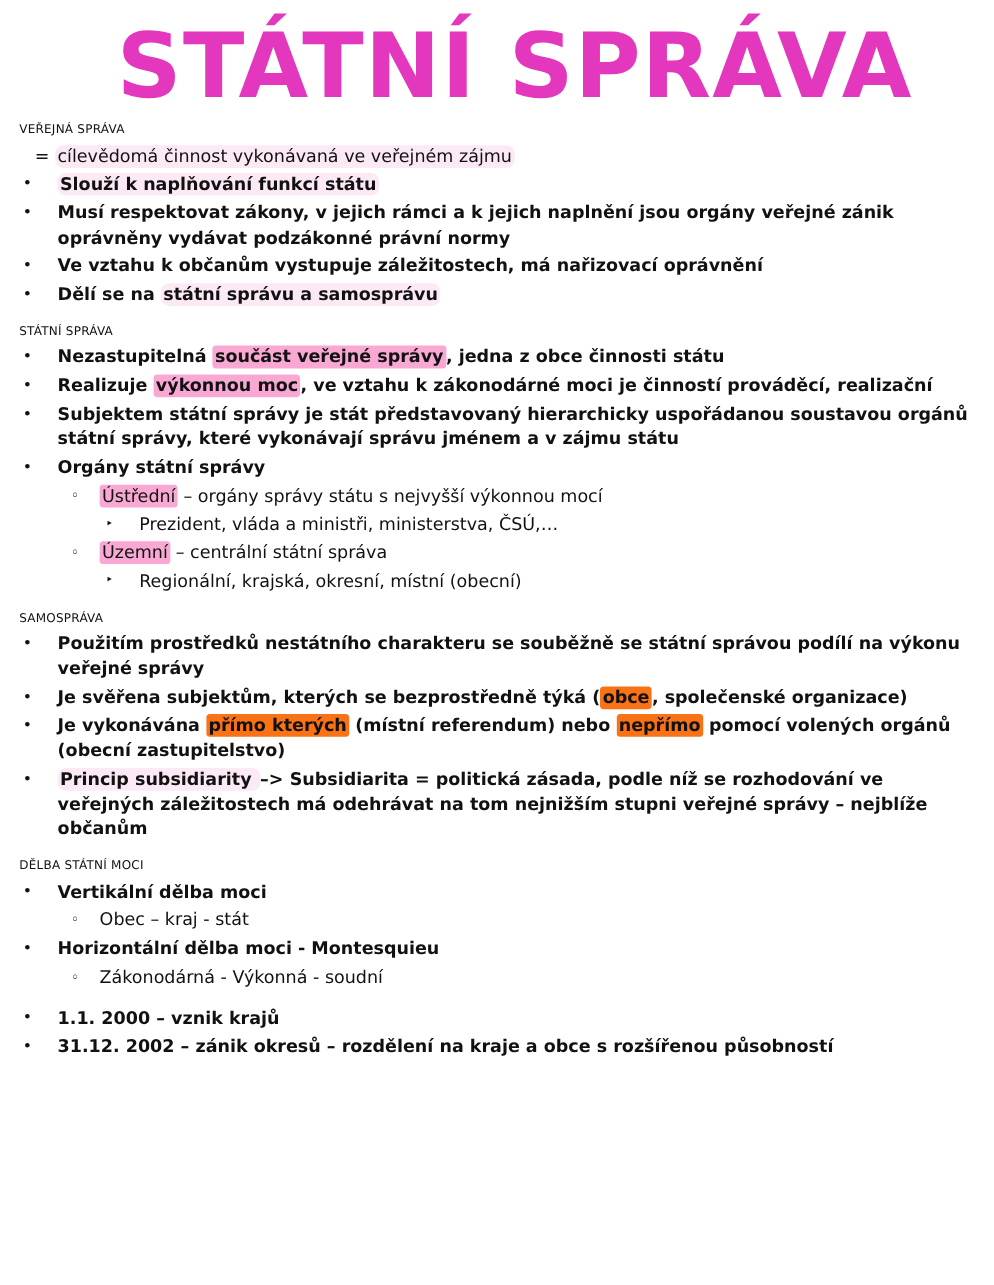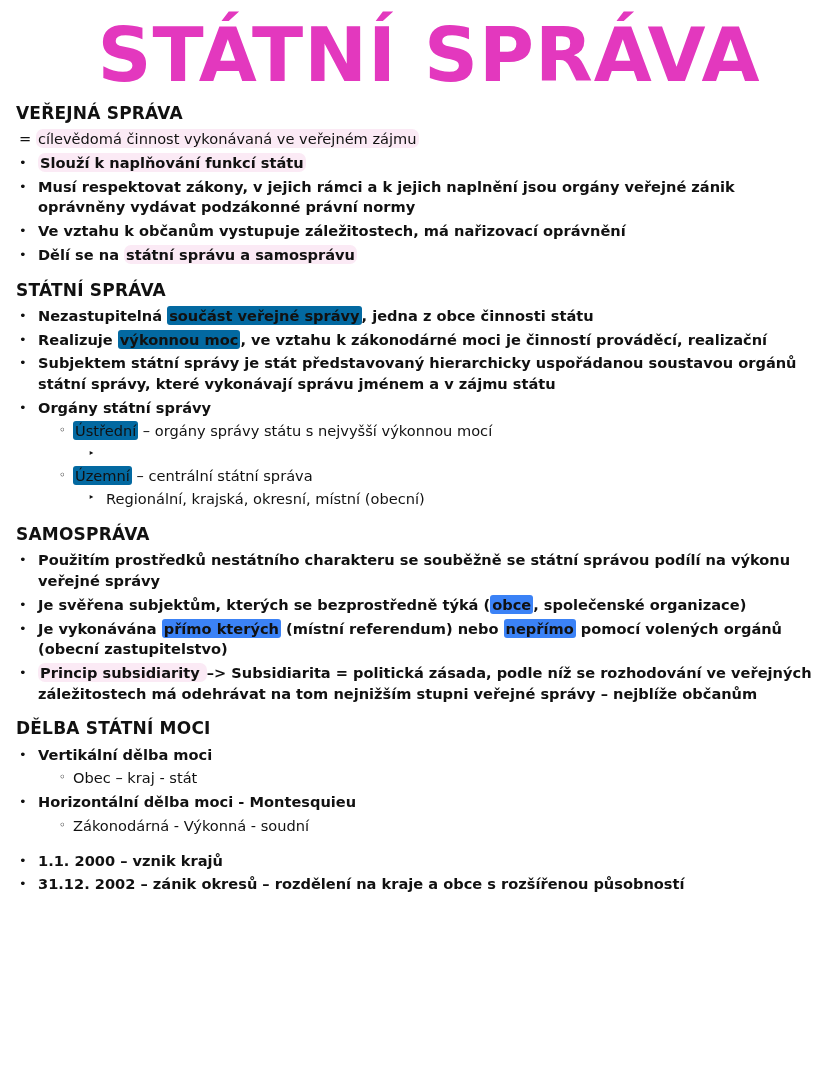--- a/index.html
+++ b/index.html
@@ -34,37 +34,38 @@
     margin: 18px 0 10px 0;
     padding-left: 30px;
     white-space: nowrap;
   }
 
   
   .section {
     margin: 0 0 14px 0;
   }
   .section-heading {
-    font-weight: 700;
-    font-size: 17px;
+    font-weight: 400;
+    font-size: 10px;
     letter-spacing: 0.2px;
     margin: 0 0 5px 0;
     line-height: 1.25;
   }
 
   
   .row {
     display: flex;
     align-items: flex-start;
     font-size: 14.6px;
     line-height: 1.42;
     margin: 0 0 3px 0;
   }
   .row .txt {
     flex: 1 1 auto;
+    margin-left: 10px;
   }
   .bullet {
     flex: 0 0 auto;
     text-align: left;
     color: #111;
   }
 
   
   .lvl-eq { padding-left: 3px; }
   .lvl-eq .bullet { width: 0; }
@@ -97,29 +98,29 @@
   
   mark.hl-soft {
     background: #fbeaf5;
     color: inherit;
     padding: 1px 2px;
     border-radius: 7px;
     box-decoration-break: clone;
     -webkit-box-decoration-break: clone;
   }
   mark.hl-strong {
-    background: #0369a1;
+    background: #f9a8d4;
     color: inherit;
     padding: 1px 2px;
     border-radius: 3px;
     box-decoration-break: clone;
     -webkit-box-decoration-break: clone;
   }
   mark.hl-mid {
-    background: #3b82f6;
+    background: #f97316;
     color: inherit;
     padding: 1px 2px;
     border-radius: 3px;
     box-decoration-break: clone;
     -webkit-box-decoration-break: clone;
   }
 </style>
 </head>
 <body>
 
@@ -168,20 +169,21 @@
         <div class="row lvl-1">
           <span class="bullet">•</span>
           <span class="txt"><span>Orgány státní správy</span></span>
         </div>
         <div class="row lvl-2">
           <span class="bullet">◦</span>
           <span class="txt"><mark class="hl-strong">Ústřední</mark><span> – orgány správy státu s nejvyšší výkonnou mocí</span></span>
         </div>
         <div class="row lvl-3">
           <span class="bullet">‣</span>
+          <span class="txt"><span>Prezident, vláda a ministři, ministerstva, ČSÚ,…</span></span>
         </div>
         <div class="row lvl-2">
           <span class="bullet">◦</span>
           <span class="txt"><mark class="hl-strong">Územní</mark><span> – centrální státní správa</span></span>
         </div>
         <div class="row lvl-3">
           <span class="bullet">‣</span>
           <span class="txt"><span>Regionální, krajská, okresní, místní (obecní)</span></span>
         </div>
       </div>

